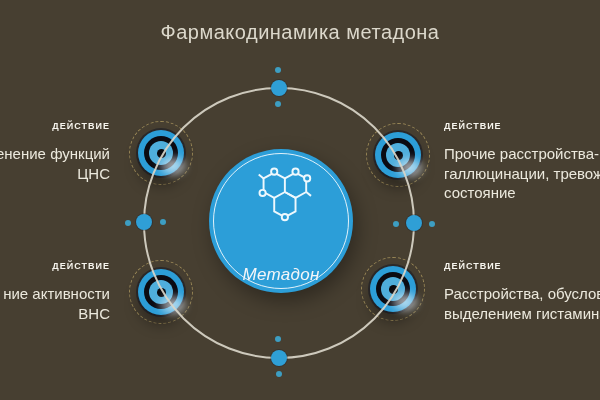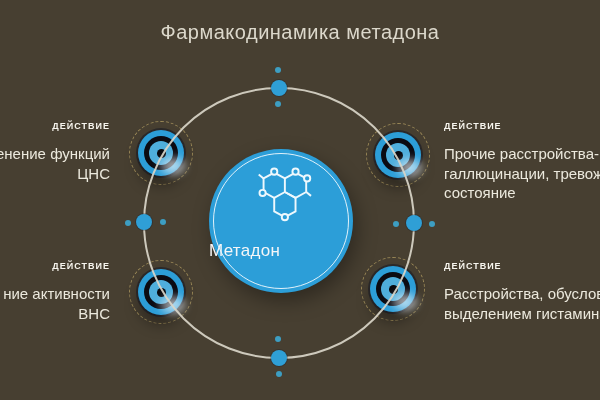--- a/index.html
+++ b/index.html
@@ -30,22 +30,22 @@
     box-shadow:0 0 0 1px rgba(10,20,40,.25);z-index:4;}
   .dot-small{position:absolute;width:6px;height:6px;border-radius:50%;background:#3d9ec2;z-index:4;}
   
   .center-circle{
     position:absolute;left:209px;top:149px;width:144px;height:144px;border-radius:50%;
     background:#2c9ed8;z-index:5;box-shadow:4px 8px 20px rgba(0,0,0,.35);
   }
   .center-circle .inner-ring{position:absolute;inset:4px;border:1.5px solid rgba(255,255,255,.85);border-radius:50%;}
   .center-circle .mol{position:absolute;left:50%;top:12px;transform:translateX(-50%);}
   .center-label{
-    position:absolute;left:0;bottom:32px;width:100%;text-align:left;
-    color:#f4f6f8;font-size:17px;letter-spacing:.3px;
+    position:absolute;left:0;bottom:8px;width:100%;text-align:center;
+    color:#f4f6f8;font-size:17px;letter-spacing:.3px;font-style:italic;
   }
   
   .label-block{position:absolute;z-index:6;color:#ece9dd;}
   .label-block .tag{font-size:9px;line-height:11px;letter-spacing:1px;color:#f7f5ee;margin-bottom:12px;font-weight:bold;}
   .label-block .line{font-size:15px;line-height:19.5px;white-space:nowrap;}
   .left-side{left:-62px;width:172px;text-align:right;}
   .right-side{left:444px;width:170px;text-align:left;}
   .tl{top:121px;} .bl{top:261px;} .tr{top:121px;} .br{top:261px;}
 </style>
 </head>

